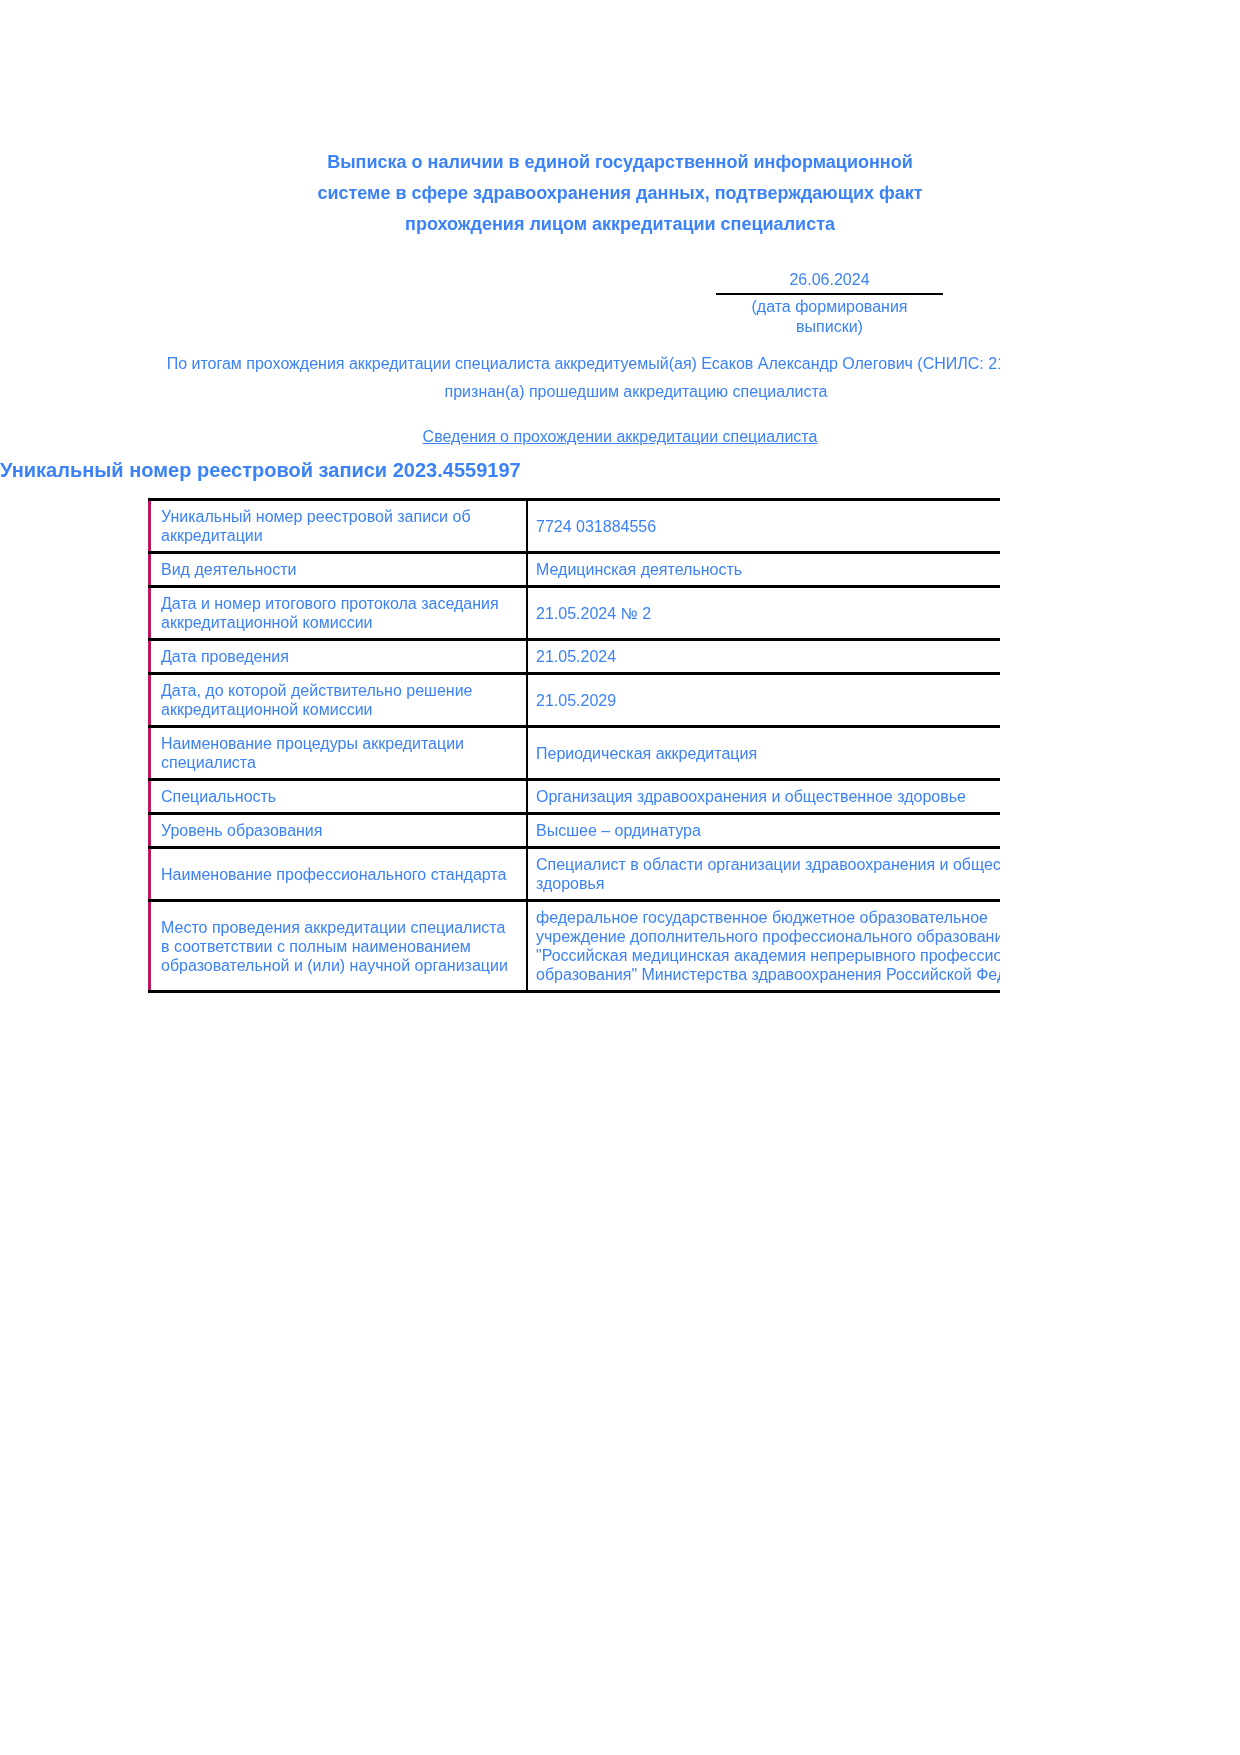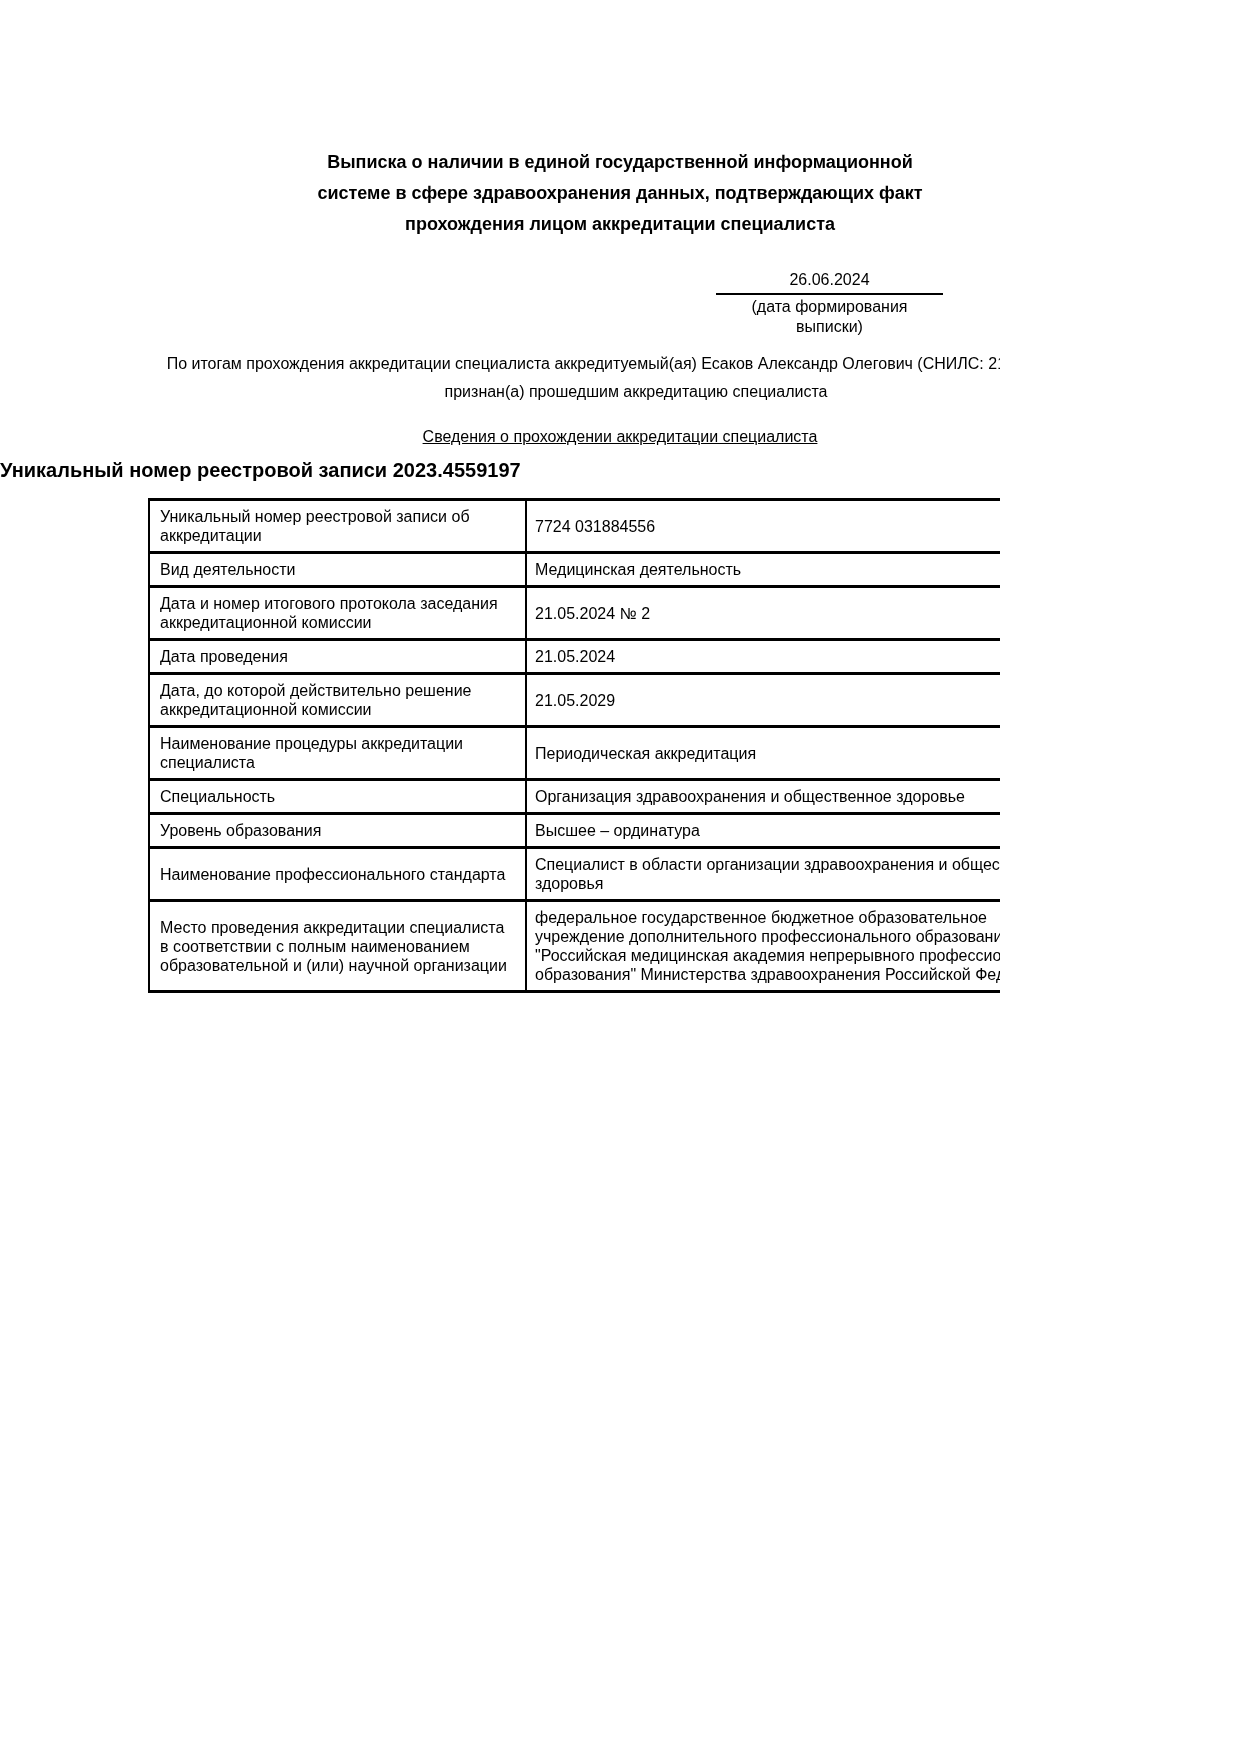--- a/index.html
+++ b/index.html
@@ -5,21 +5,21 @@
   html, body {
     margin: 0;
     padding: 0;
     background: #ffffff;
   }
   .page {
     position: relative;
     width: 1000px;
     height: 1755px;
     background: #ffffff;
-    color: #000000;
+    color: #3b82f6;
     font-family: "Liberation Sans", sans-serif;
     overflow: hidden;
   }
   .doc-title {
     position: absolute;
     top: 147px;
     left: 0;
     width: 1240px;
     margin: 0;
     text-align: center;
@@ -74,21 +74,21 @@
     font-size: 20px;
     font-weight: bold;
   }
   table.details-table {
     position: absolute;
     top: 498px;
     left: 148px;
     width: 941px;
     border-collapse: collapse;
     table-layout: fixed;
-    border: 1px solid #be185d;
+    border: 3px solid #be185d;
   }
   table.details-table td {
     border-style: solid;
     border-color: #000000;
     border-width: 3px 2px;
     font-size: 16px;
     line-height: 19px;
     vertical-align: middle;
     word-wrap: break-word;
   }

